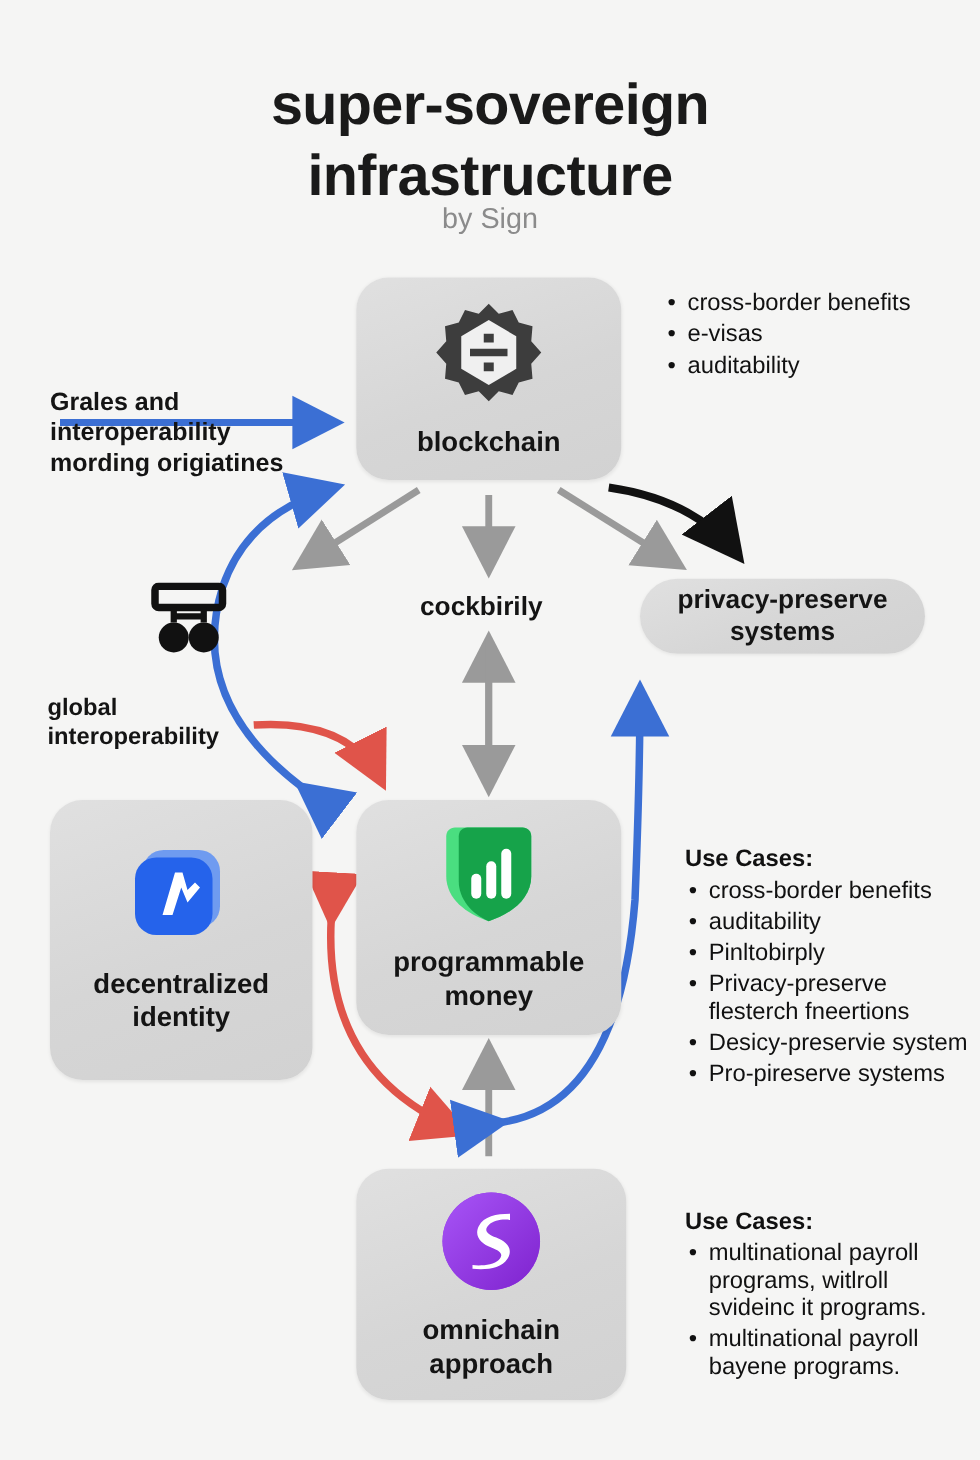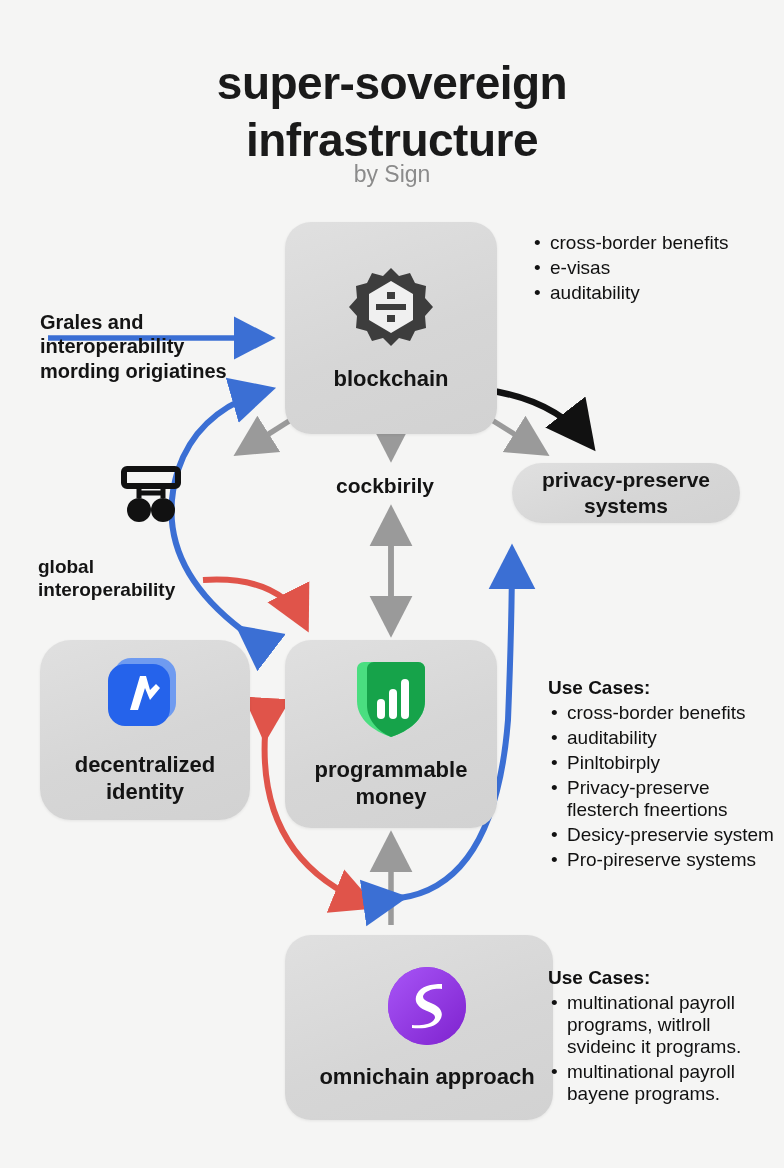--- a/index.html
+++ b/index.html
@@ -68,29 +68,29 @@
     line-height: 1.22;
     color: #141414;
     padding: 0 10px;
   }
   .card .iconwrap {
     margin-bottom: 16px;
     display: flex;
     align-items: center;
     justify-content: center;
   }
-  #card-blockchain { left: 285px; top: 222px; width: 212px; height: 212px; }
+  #card-blockchain { left: 285px; top: 222px; width: 212px; height: 162px; }
   #card-privacy {
     left: 512px; top: 463px; width: 228px; height: 60px;
     border-radius: 40px; padding: 0;
   }
   #card-privacy .cardlabel { font-size: 21px; }
-  #card-identity { left: 40px; top: 640px; width: 210px; height: 180px; border-radius: 31px; }
+  #card-identity { left: 40px; top: 640px; width: 210px; height: 224px; }
   #card-money { left: 285px; top: 640px; width: 212px; height: 188px; }
-  #card-omnichain { left: 285px; top: 935px; width: 252px; height: 185px; padding-left: 16px; }
+  #card-omnichain { left: 285px; top: 935px; width: 216px; height: 185px; }
 
   .freelabel {
     position: absolute;
     font-size: 20px;
     font-weight: 600;
     color: #141414;
     line-height: 1.2;
   }
   #label-cockbirily { left: 336px; top: 473px; font-size: 21px; }
   #label-grales {

